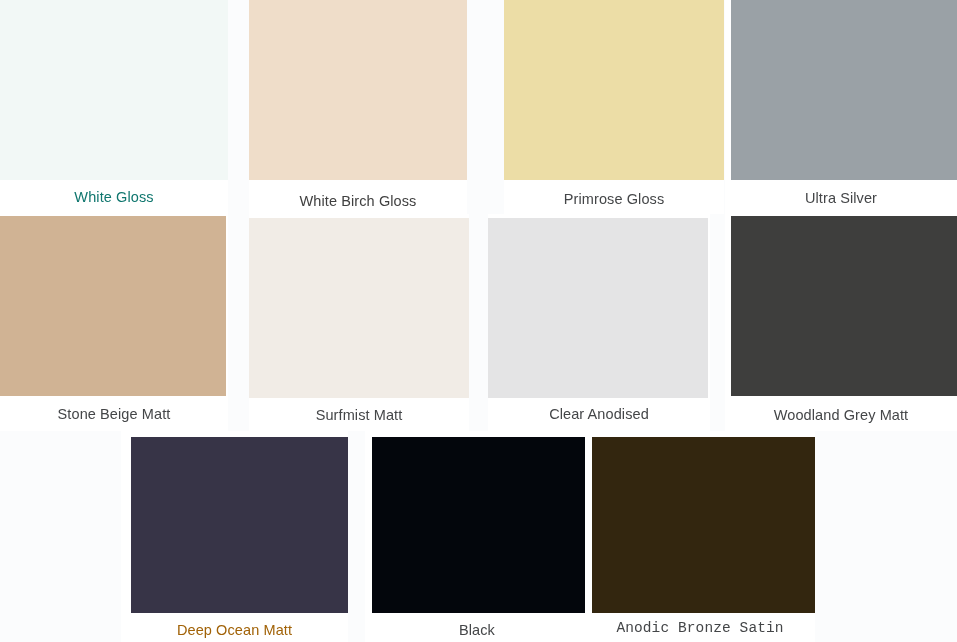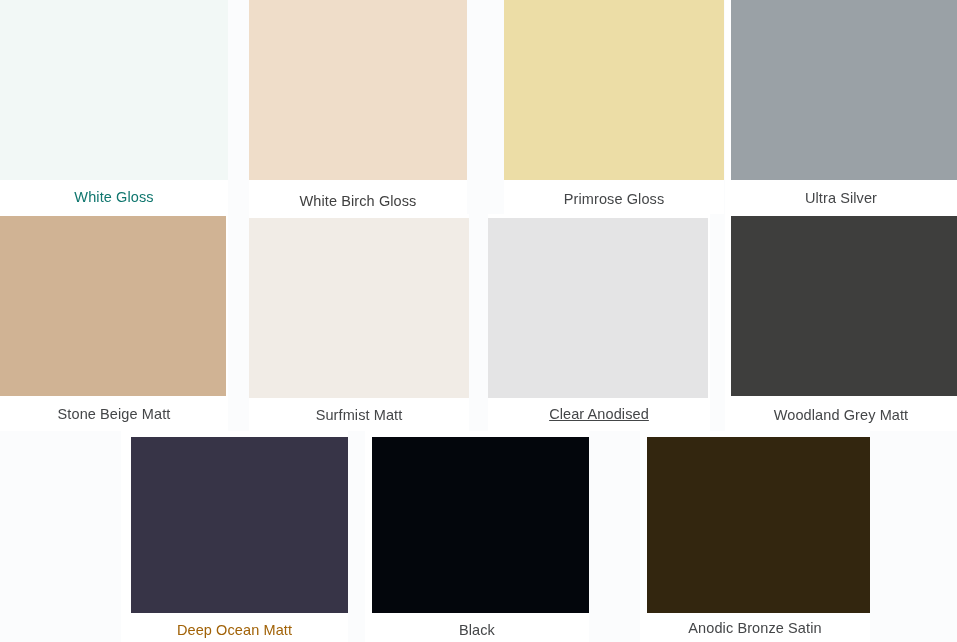--- a/index.html
+++ b/index.html
@@ -76,30 +76,30 @@
   .c3.r2 { left: 488px; width: 222px; }
   .c4.r2 { left: 725px; width: 232px; }
 
   .c1.r2 .swatch-chip { left: 0px;  width: 226px; top: 2px; }
   .c2.r2 .swatch-chip { left: 0px;  width: 220px; top: 4px; }
   .c3.r2 .swatch-chip { left: 0px;  width: 220px; top: 4px; }
   .c4.r2 .swatch-chip { left: 6px;  width: 226px; top: 2px; }
 
   .c1.r2 .swatch-label { top: 191px; }
   .c2.r2 .swatch-label { top: 192px; }
-  .c3.r2 .swatch-label { top: 191px; text-decoration: underline; }
+  .c3.r2 .swatch-label { top: 191px; }
   .c4.r2 .swatch-label { top: 192px; }
 
   
   .r3 { top: 431px; height: 211px; }
   .r3 .swatch-chip { height: 176px; }
 
   .c1.r3 { left: 121px; width: 227px; }
   .c2.r3 { left: 365px; width: 224px; }
-  .c3.r3 { left: 640px; width: 230px; }
+  .c3.r3 { left: 585px; width: 230px; font-family: Liberation Mono, monospace; }
 
   .c1.r3 .swatch-chip { left: 10px; width: 217px; top: 6px; }
   .c2.r3 .swatch-chip { left: 7px;  width: 217px; top: 6px; }
   .c3.r3 .swatch-chip { left: 7px;  width: 223px; top: 6px; }
 
   .c1.r3 .swatch-label { top: 190px; }
   .c2.r3 .swatch-label { top: 190px; }
   .c3.r3 .swatch-label { top: 188px; }
 </style>
 </head>

